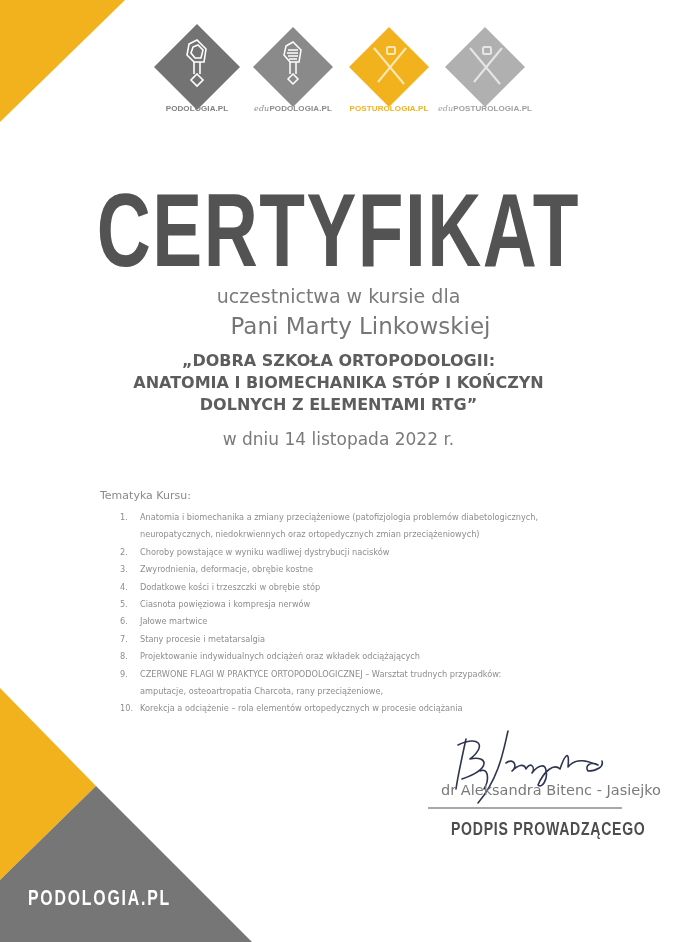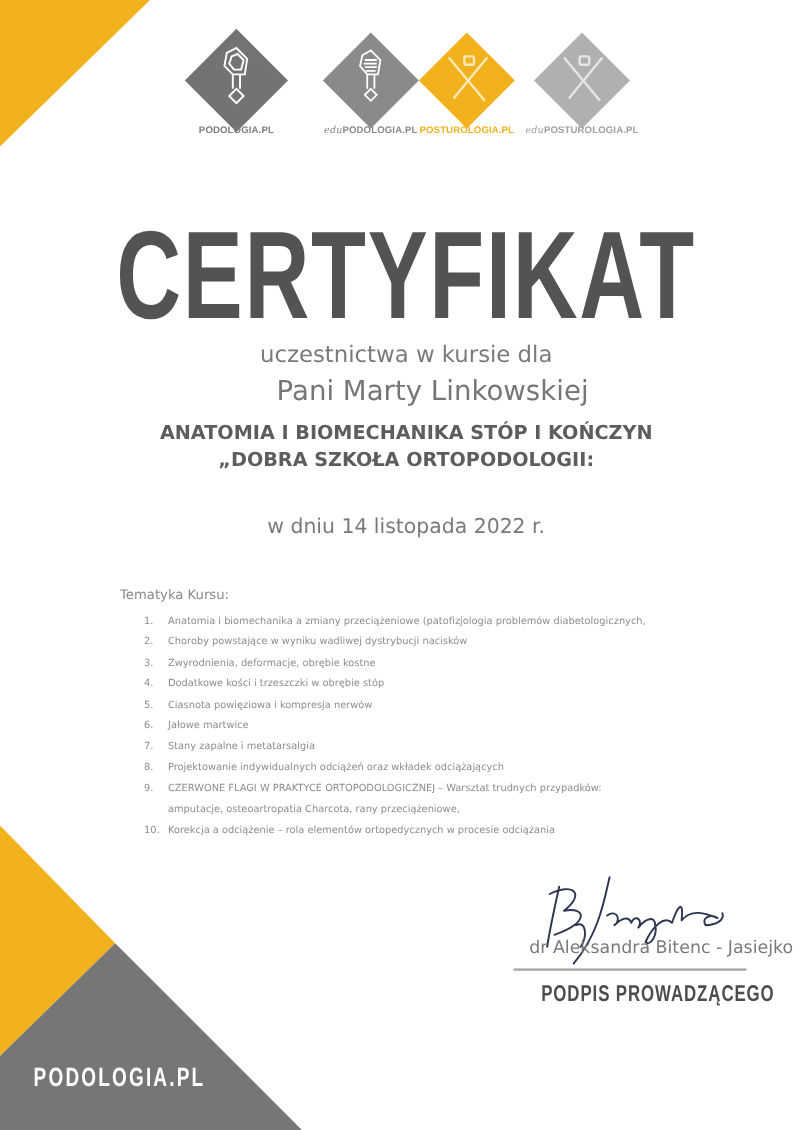--- a/index.html
+++ b/index.html
@@ -77,21 +77,21 @@
       <line x1="42" y1="40" x2="42" y2="52"></line>
       <line x1="48" y1="40" x2="48" y2="52"></line>
       <polygon points="45,52 51,58 45,64 39,58"></polygon>
     </g>
   </svg>
   <div class="logo-label" style="left:-15px;top:82px;color:#7f7f7f;">
     <span>PODOLOGIA.PL</span>
   </div>
 </div>
 
-<div class="logo" style="left:264px;">
+<div class="logo" style="left:248px;">
   <svg width="90" height="90" viewBox="0 0 90 90">
     <polygon points="45,5 85,45 45,85 5,45" fill="#8a8a8a"></polygon>
     <g fill="none" stroke="#fff" stroke-width="1.5">
       <polygon points="38,24 45,20 53,28 51,40 42,40 36,33"></polygon>
       <line x1="40" y1="28" x2="50" y2="28"></line>
       <line x1="39" y1="31" x2="50" y2="31"></line>
       <line x1="40" y1="34" x2="50" y2="34"></line>
       <line x1="41" y1="37" x2="49" y2="37"></line>
       <line x1="42" y1="40" x2="42" y2="52"></line>
       <line x1="48" y1="40" x2="48" y2="52"></line>
@@ -130,33 +130,38 @@
     <span class="edu">edu</span><span>POSTUROLOGIA.PL</span>
   </div>
 </div>
 
 <div class="title">CERTYFIKAT</div>
 
 <div class="center-line subtitle">uczestnictwa w kursie dla</div>
 <div class="center-line recipient">Pani Marty Linkowskiej</div>
 
 <div class="center-line course">
+  <div>„DOBRA SZKOŁA ORTOPODOLOGII:</div>
   <div>ANATOMIA I BIOMECHANIKA STÓP I KOŃCZYN</div>
-  <div>„DOBRA SZKOŁA ORTOPODOLOGII:</div>
+  <div>DOLNYCH Z ELEMENTAMI RTG”</div>
 </div>
 
 <div class="center-line date">w dniu 14 listopada 2022 r.</div>
 
 <div class="topics-heading">Tematyka Kursu:</div>
 <ul class="topics">
   <li>
       <span class="num">1.</span>
       <span class="txt">Anatomia i biomechanika a zmiany przeciążeniowe (patofizjologia problemów diabetologicznych,</span>
     </li>
   <li>
+      <span class="num"></span>
+      <span class="txt">neuropatycznych, niedokrwiennych oraz ortopedycznych zmian przeciążeniowych)</span>
+    </li>
+  <li>
       <span class="num">2.</span>
       <span class="txt">Choroby powstające w wyniku wadliwej dystrybucji nacisków</span>
     </li>
   <li>
       <span class="num">3.</span>
       <span class="txt">Zwyrodnienia, deformacje, obrębie kostne</span>
     </li>
   <li>
       <span class="num">4.</span>
       <span class="txt">Dodatkowe kości i trzeszczki w obrębie stóp</span>
@@ -164,21 +169,21 @@
   <li>
       <span class="num">5.</span>
       <span class="txt">Ciasnota powięziowa i kompresja nerwów</span>
     </li>
   <li>
       <span class="num">6.</span>
       <span class="txt">Jałowe martwice</span>
     </li>
   <li>
       <span class="num">7.</span>
-      <span class="txt">Stany zapalne i metatarsalgia</span>
+      <span class="txt">Stany procesie i metatarsalgia</span>
     </li>
   <li>
       <span class="num">8.</span>
       <span class="txt">Projektowanie indywidualnych odciążeń oraz wkładek odciążających</span>
     </li>
   <li>
       <span class="num">9.</span>
       <span class="txt">CZERWONE FLAGI W PRAKTYCE ORTOPODOLOGICZNEJ – Warsztat trudnych przypadków:</span>
     </li>
   <li>

